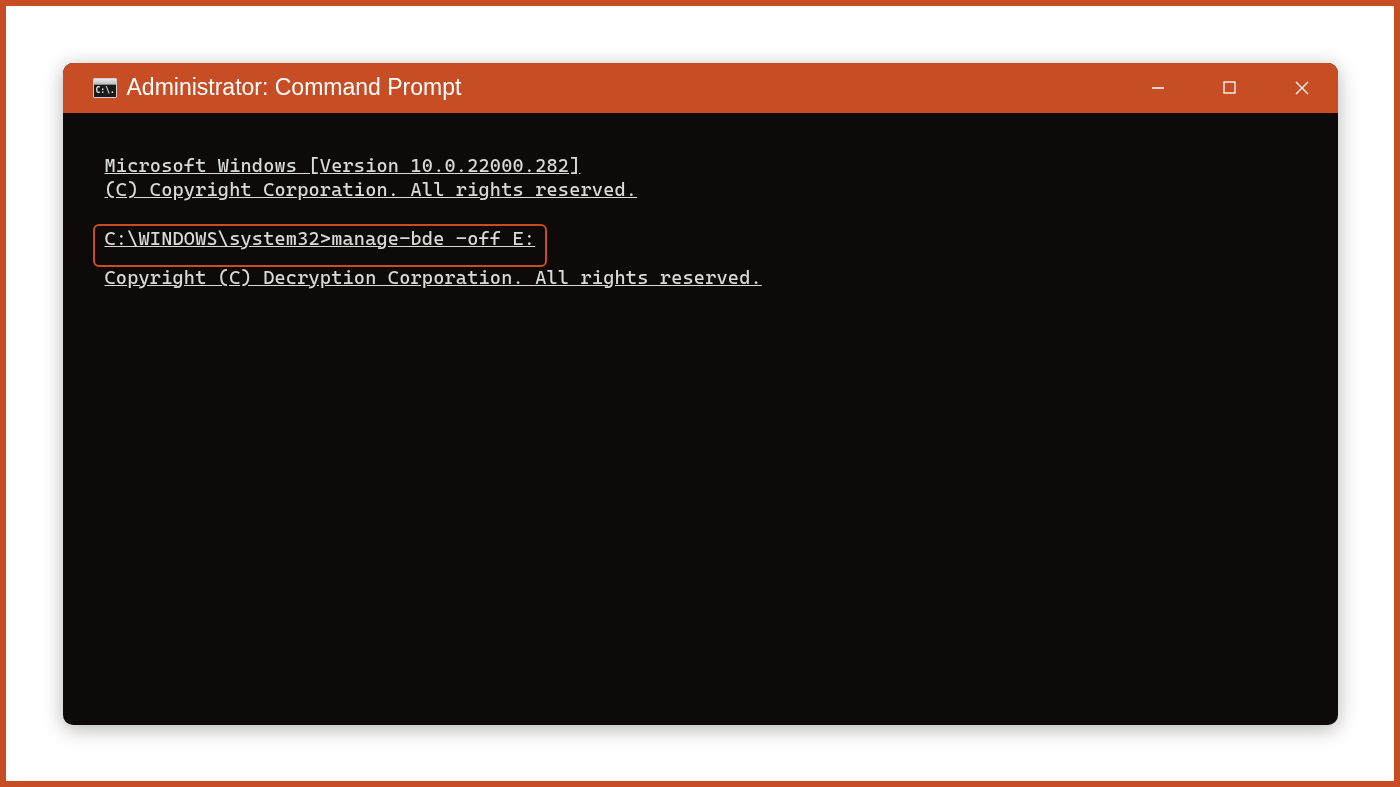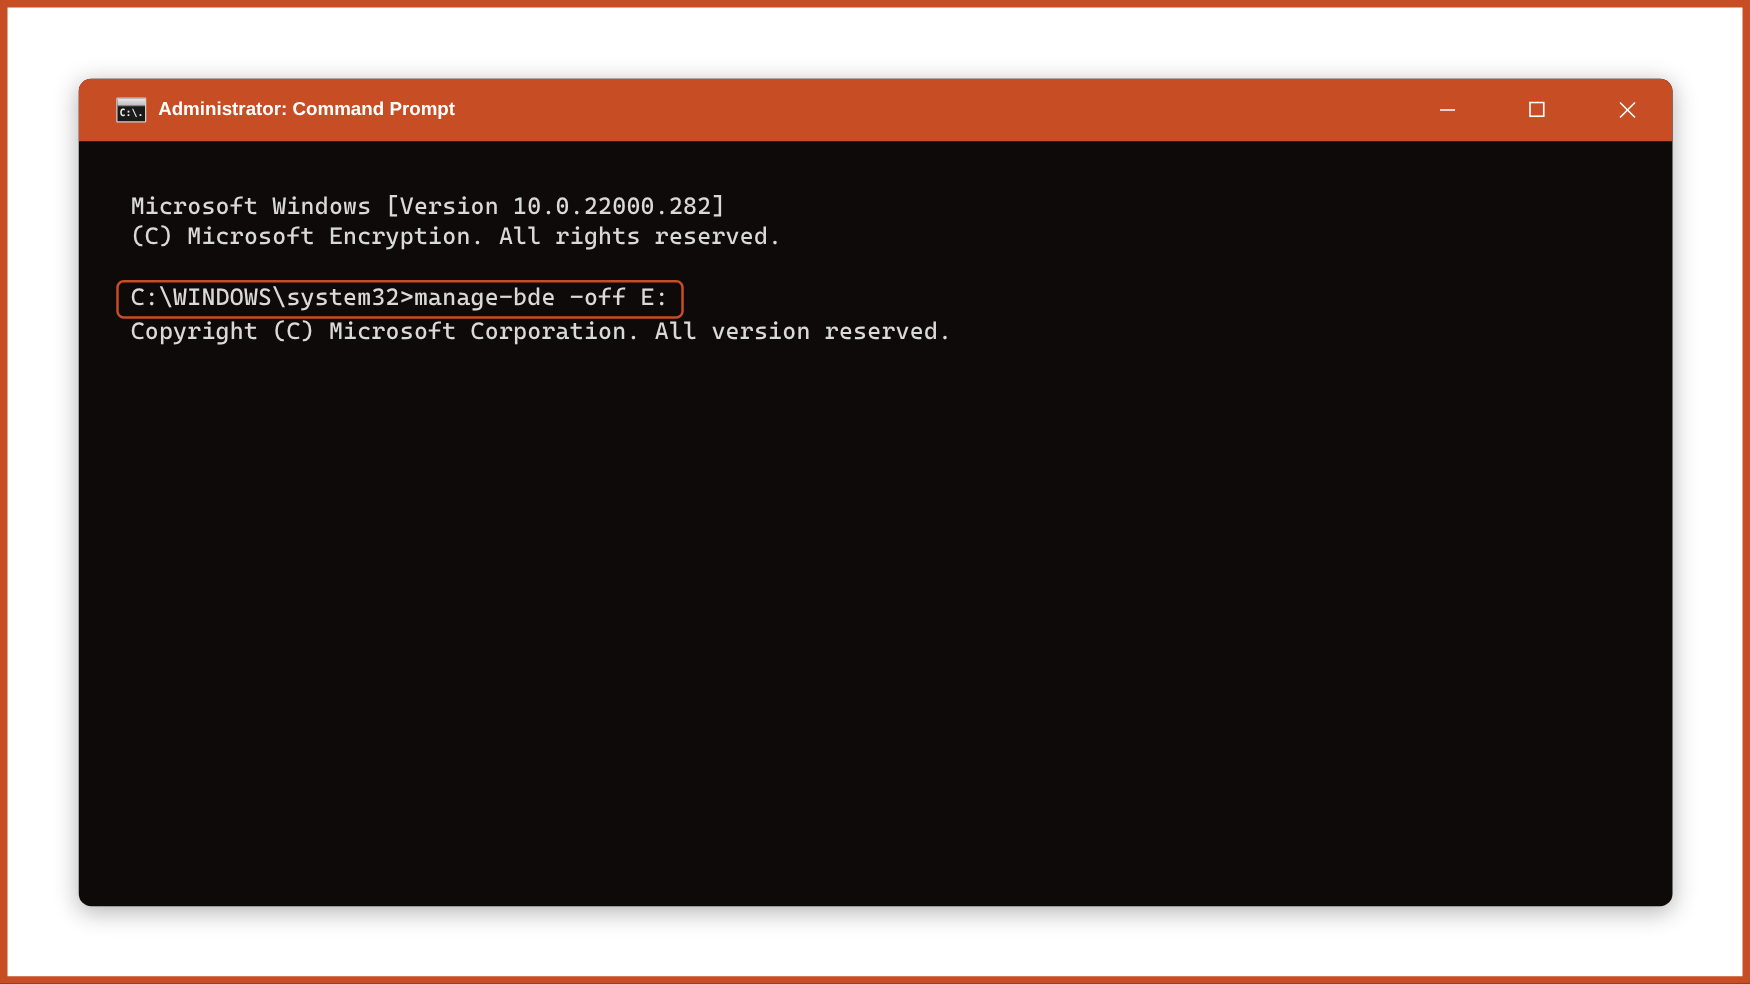--- a/index.html
+++ b/index.html
@@ -60,22 +60,22 @@
       position: absolute;
       top: 7px;
       left: 2px;
       color: #eee;
       font-size: 8px;
       font-family: Consolas, monospace;
       font-weight: bold;
     }
     .title-text {
       color: #ffffff;
-      font-size: 15px;
-      font-weight: 700;
+      font-size: 23px;
+      font-weight: 400;
     }
     .window-controls {
       margin-left: auto;
       display: flex;
       height: 100%;
     }
     .win-btn {
       width: 72px;
       height: 100%;
       display: flex;
@@ -86,26 +86,26 @@
     }
     .win-btn svg { stroke: #ffffff; fill: none; }
     .terminal {
       padding: 40px 42px;
       font-family: 'Cascadia Mono', 'Consolas', monospace;
       color: #d9d9d9;
       font-size: 19px;
       line-height: 1.3;
       letter-spacing: 0.2px;
     }
-    .terminal-line { white-space: pre; min-height: 24px; }
+    .terminal-line { white-space: pre; min-height: 24px; text-decoration: underline; }
     .highlighted-line {
       display: inline-block;
       border: 2px solid #c74d24;
       border-radius: 6px;
-      padding: 0 10px 2px 10px;
+      padding: 0 10px 14px 10px;
       margin-left: -12px;
       margin-top: -2px;
       margin-bottom: -2px;
     }
     .spacer { height: 24px; }
   </style>
 </head>
 <body>
 
 <div class="outer-white">
@@ -130,23 +130,23 @@
           <svg width="14" height="14" viewBox="0 0 14 14">
               <line x1="1" y1="1" x2="13" y2="13" stroke-width="1.3"></line>
               <line x1="13" y1="1" x2="1" y2="13" stroke-width="1.3"></line>
             </svg>
         </div>
       </div>
     </div>
 
     <div class="terminal">
       <div class="terminal-line">Microsoft Windows [Version 10.0.22000.282]</div>
-      <div class="terminal-line">(C) Microsoft Encryption. All rights reserved.</div>
+      <div class="terminal-line">(C) Copyright Corporation. All rights reserved.</div>
       <div class="spacer"></div>
       <div>
         <span class="highlighted-line terminal-line">C:\WINDOWS\system32&gt;manage-bde -off E:</span>
       </div>
-      <div class="terminal-line">Copyright (C) Microsoft Corporation. All version reserved.</div>
+      <div class="terminal-line">Copyright (C) Decryption Corporation. All rights reserved.</div>
       <div class="spacer"></div>
       <div class="spacer"></div>
     </div>
   </div>
 </div>
 
 </body></html>

